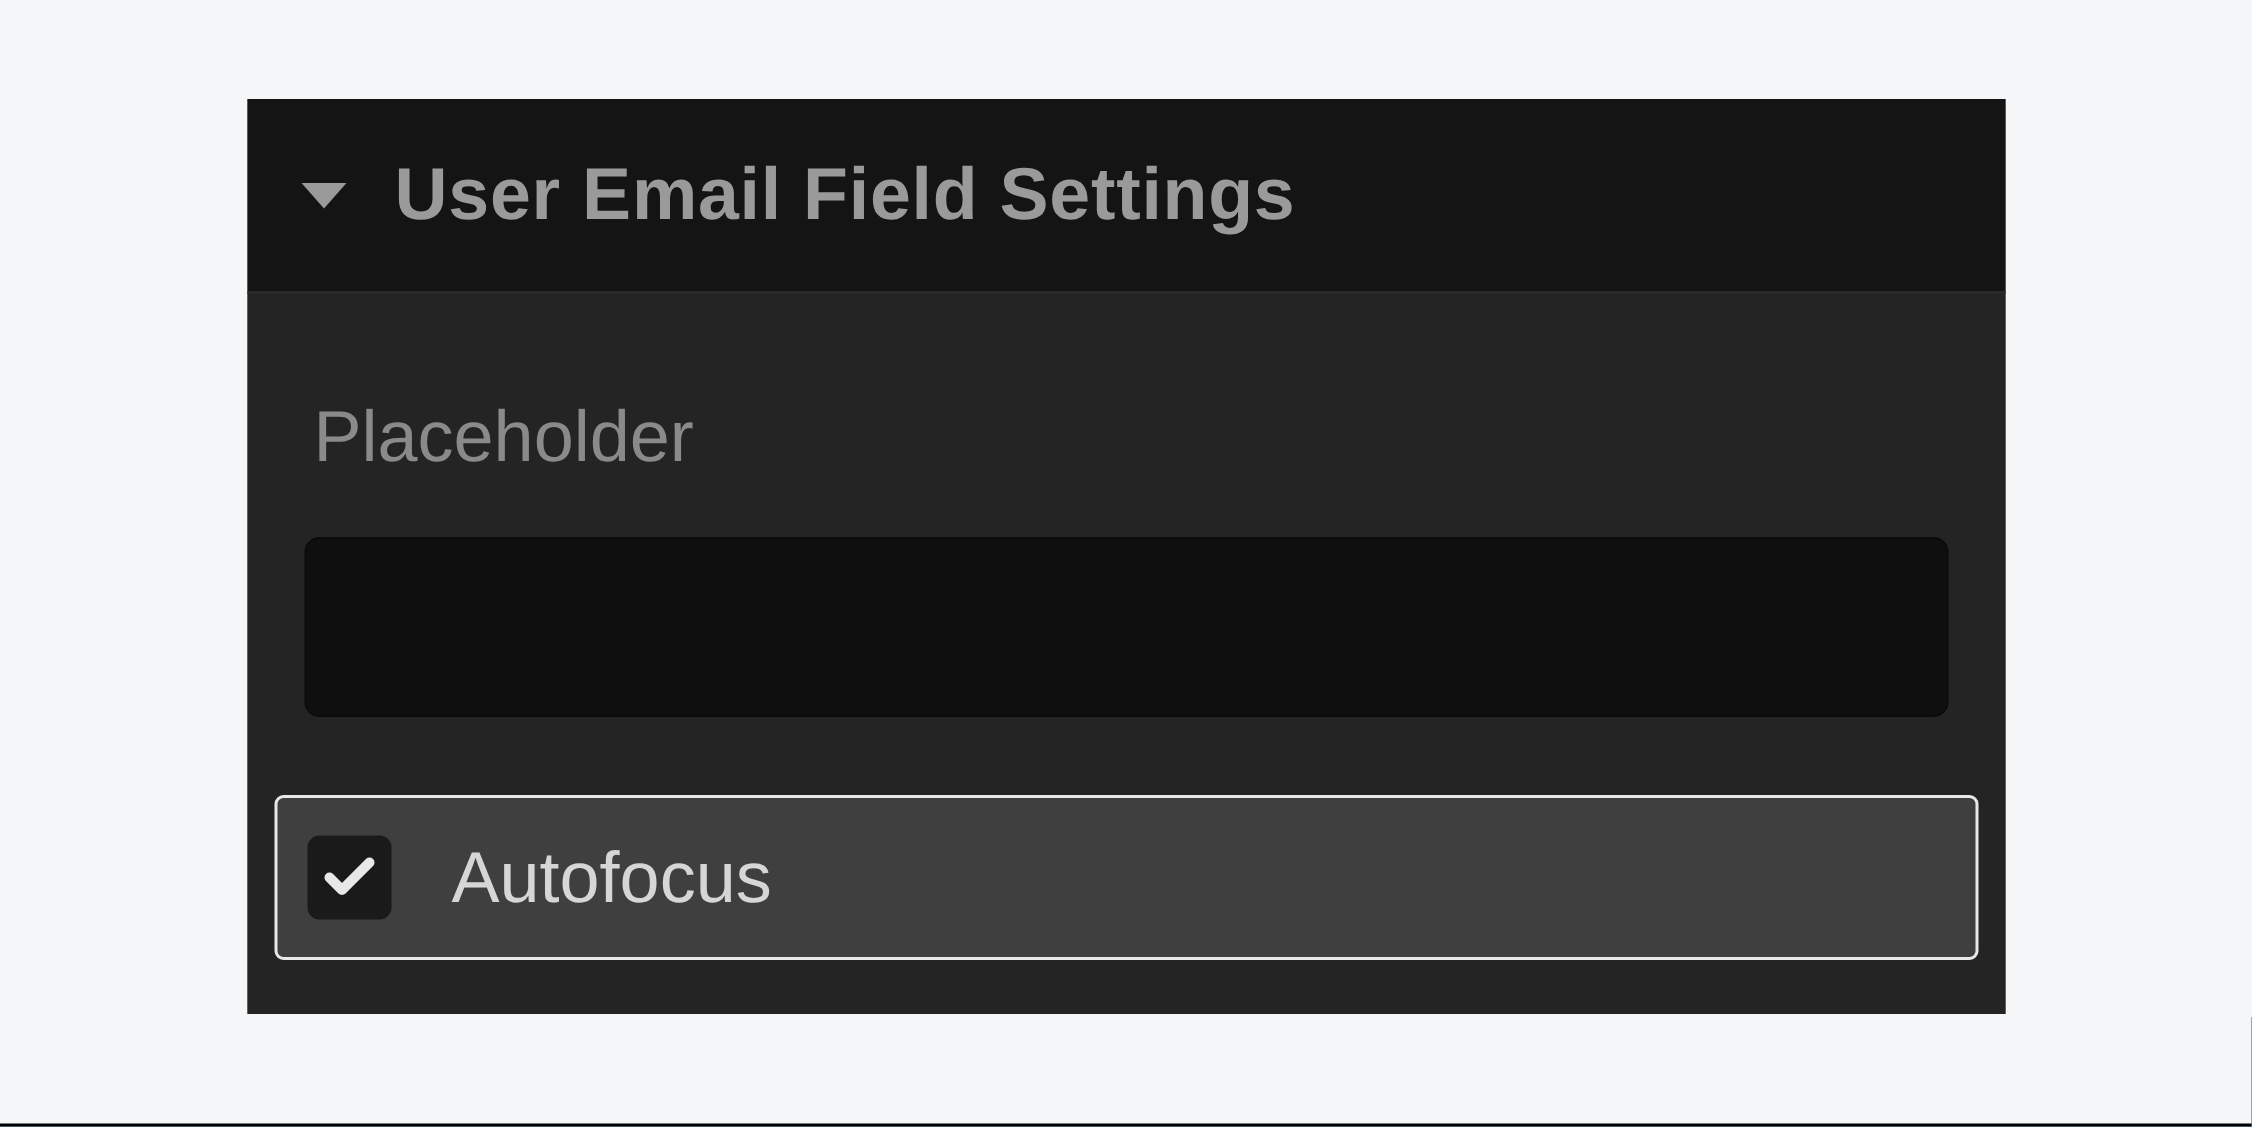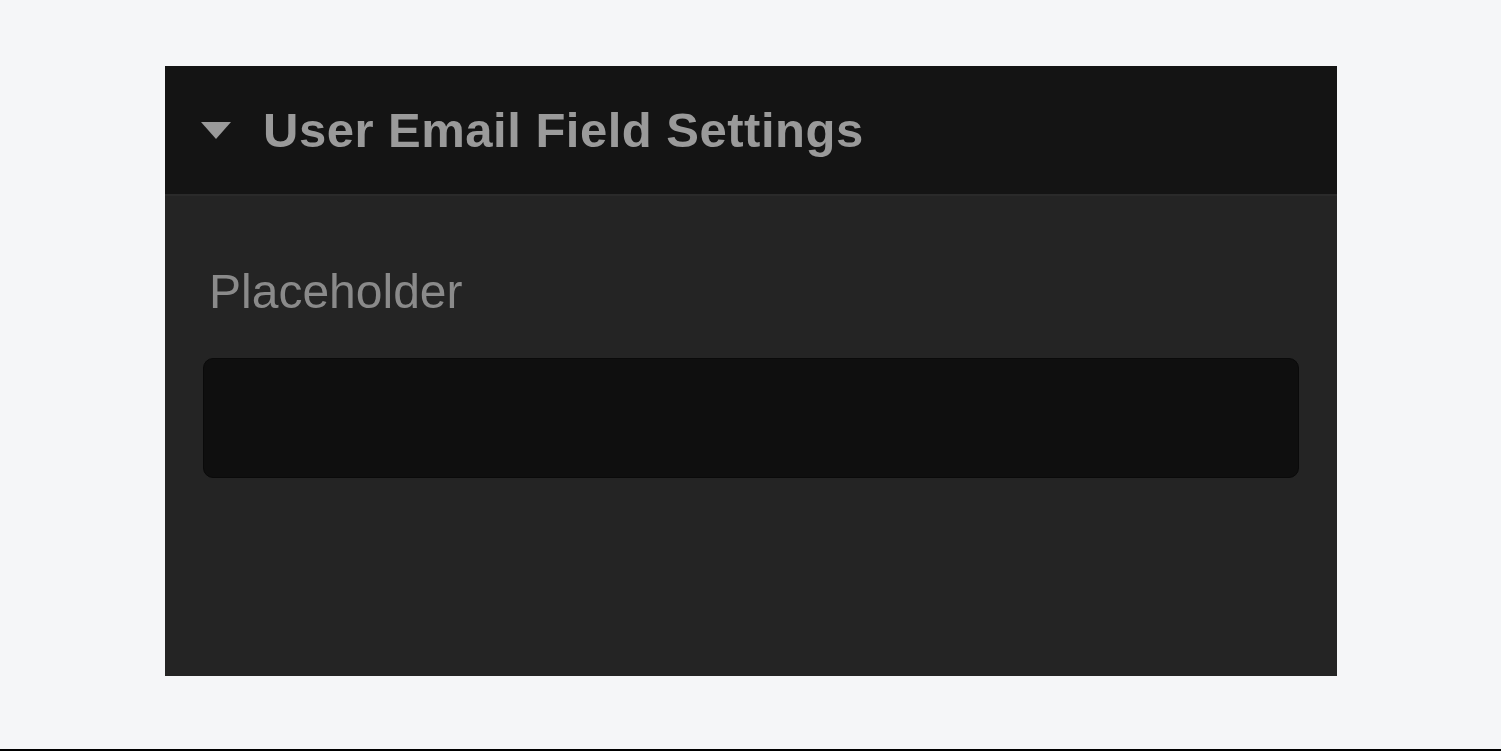--- a/index.html
+++ b/index.html
@@ -107,14 +107,22 @@
 <body>
 
 <div class="panel">
   <div class="panel-header">
     <div class="chevron"></div>
     <div class="panel-title">User Email Field Settings</div>
   </div>
   <div class="panel-body">
     <div class="field-label">Placeholder</div>
     <input type="text" class="text-input" value="" style="">
+    <div class="checkbox-row">
+      <div class="checkbox">
+        <svg viewBox="0 0 24 24">
+          <path d="M4 12 L9 17 L20 6" stroke="#e8e8e8" stroke-width="4" fill="none" stroke-linecap="round" stroke-linejoin="round"></path>
+        </svg>
+      </div>
+      <div class="checkbox-label">Autofocus</div>
+    </div>
   </div>
 </div>
 
 </body></html>

